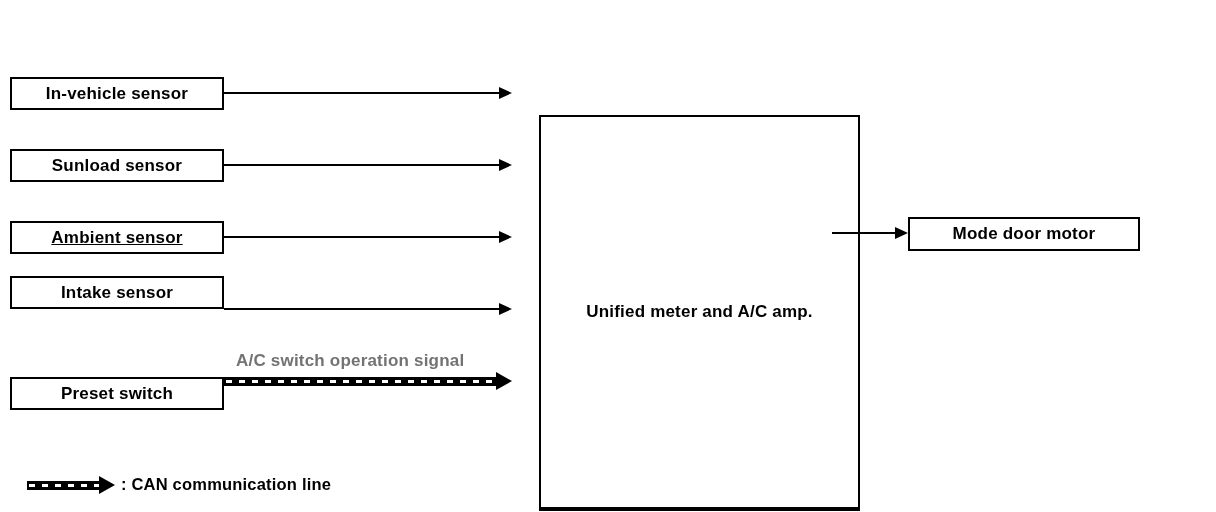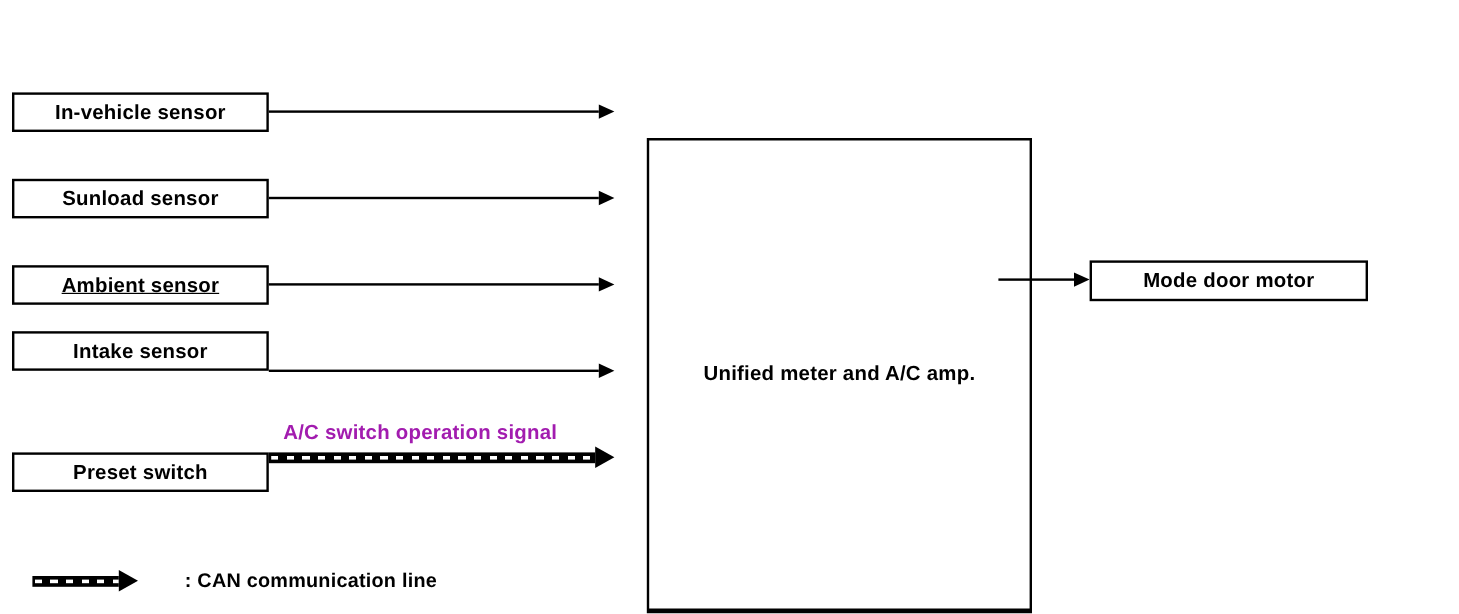--- a/index.html
+++ b/index.html
@@ -77,33 +77,32 @@
     border-top: 9px solid transparent;
     border-bottom: 9px solid transparent;
   }
 
   .signal-label {
     position: absolute;
     left: 236px;
     top: 351px;
     font-weight: bold;
     font-size: 17px;
-    color: #a21caf;
+    color: #737373;
     letter-spacing: 0.2px;
     white-space: nowrap;
   }
 
   .legend {
     position: absolute;
     left: 27px;
     top: 474px;
     display: flex;
-    align-items: center;
+    align-items: flex-end;
     height: 20px;
-    gap: 33px;
   }
   .legend .can-arrow-inline {
     display: flex;
     align-items: center;
     width: 88px;
     height: 18px;
   }
   .legend-text {
     font-weight: bold;
     font-size: 16.5px;

